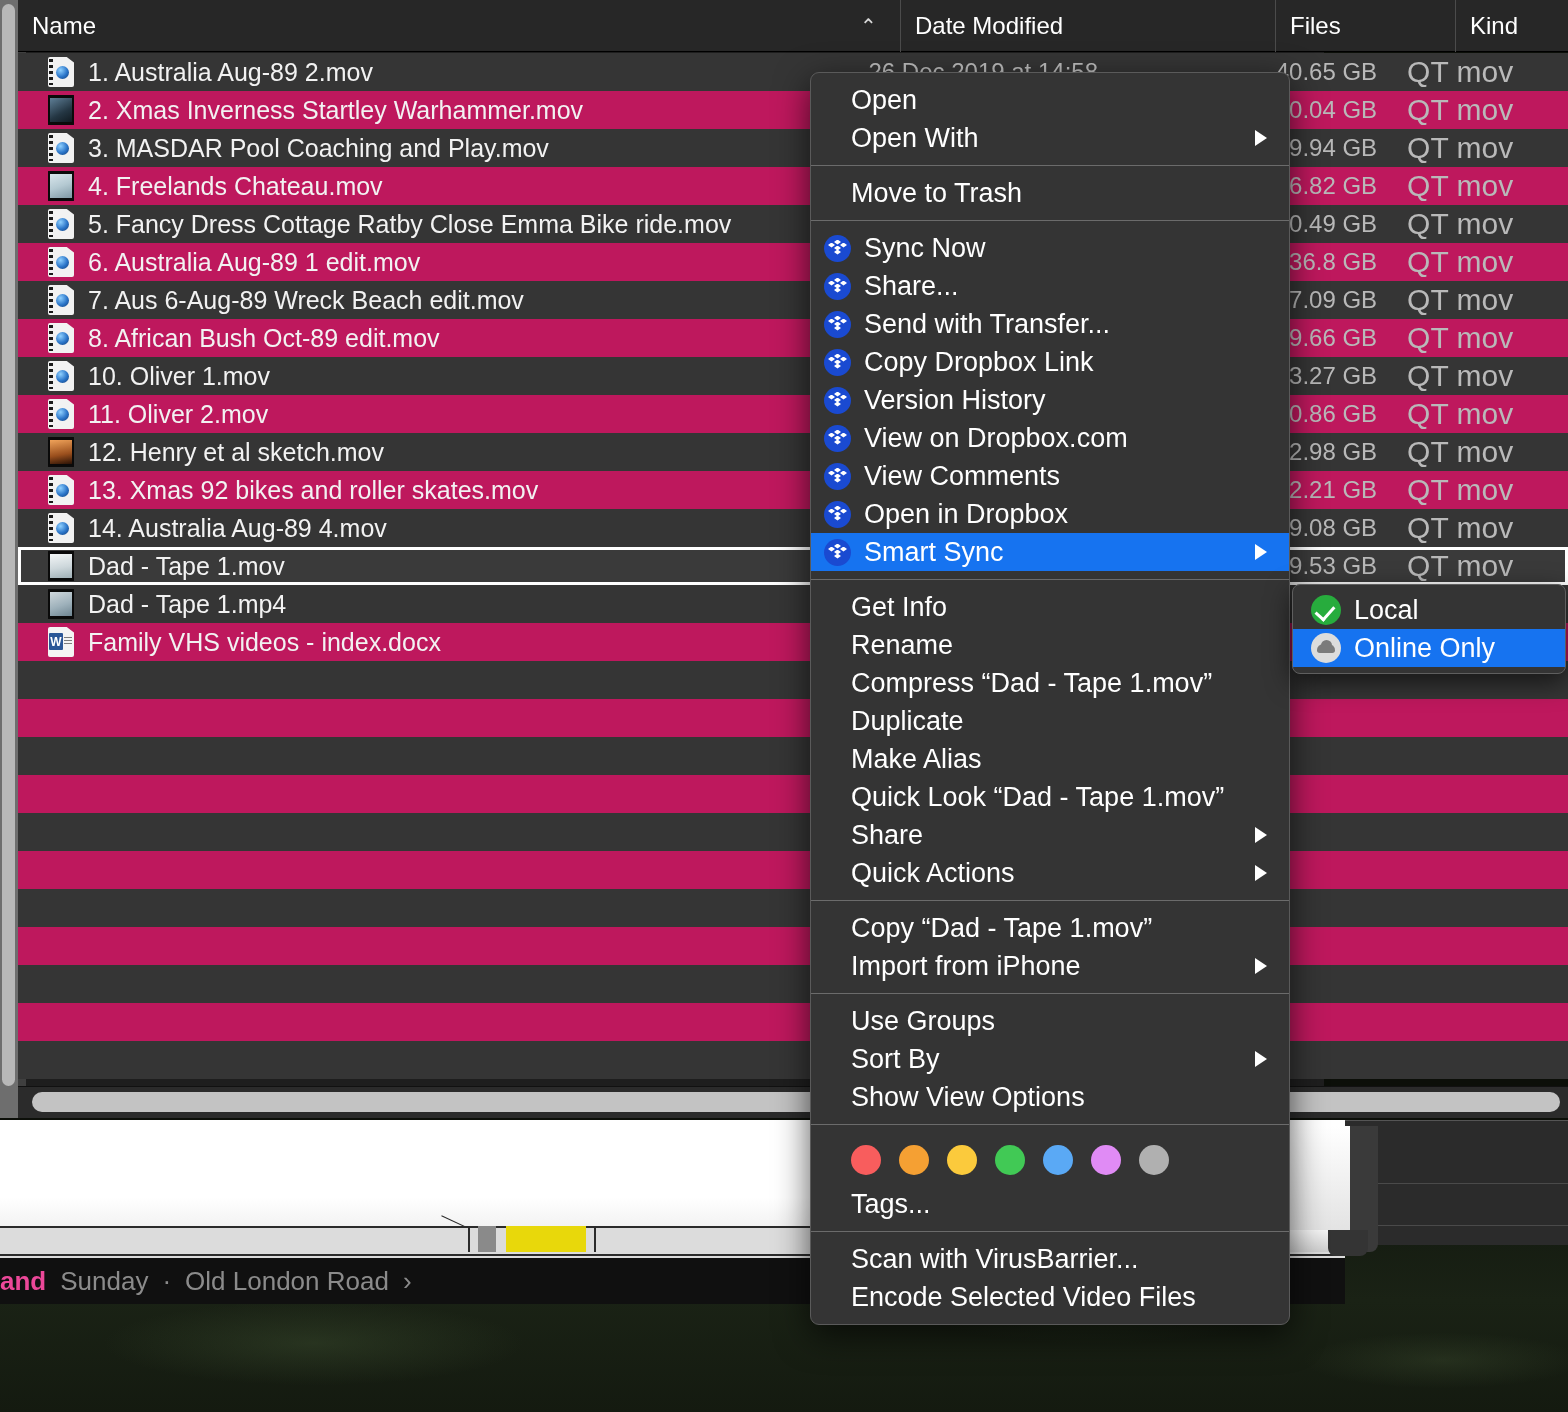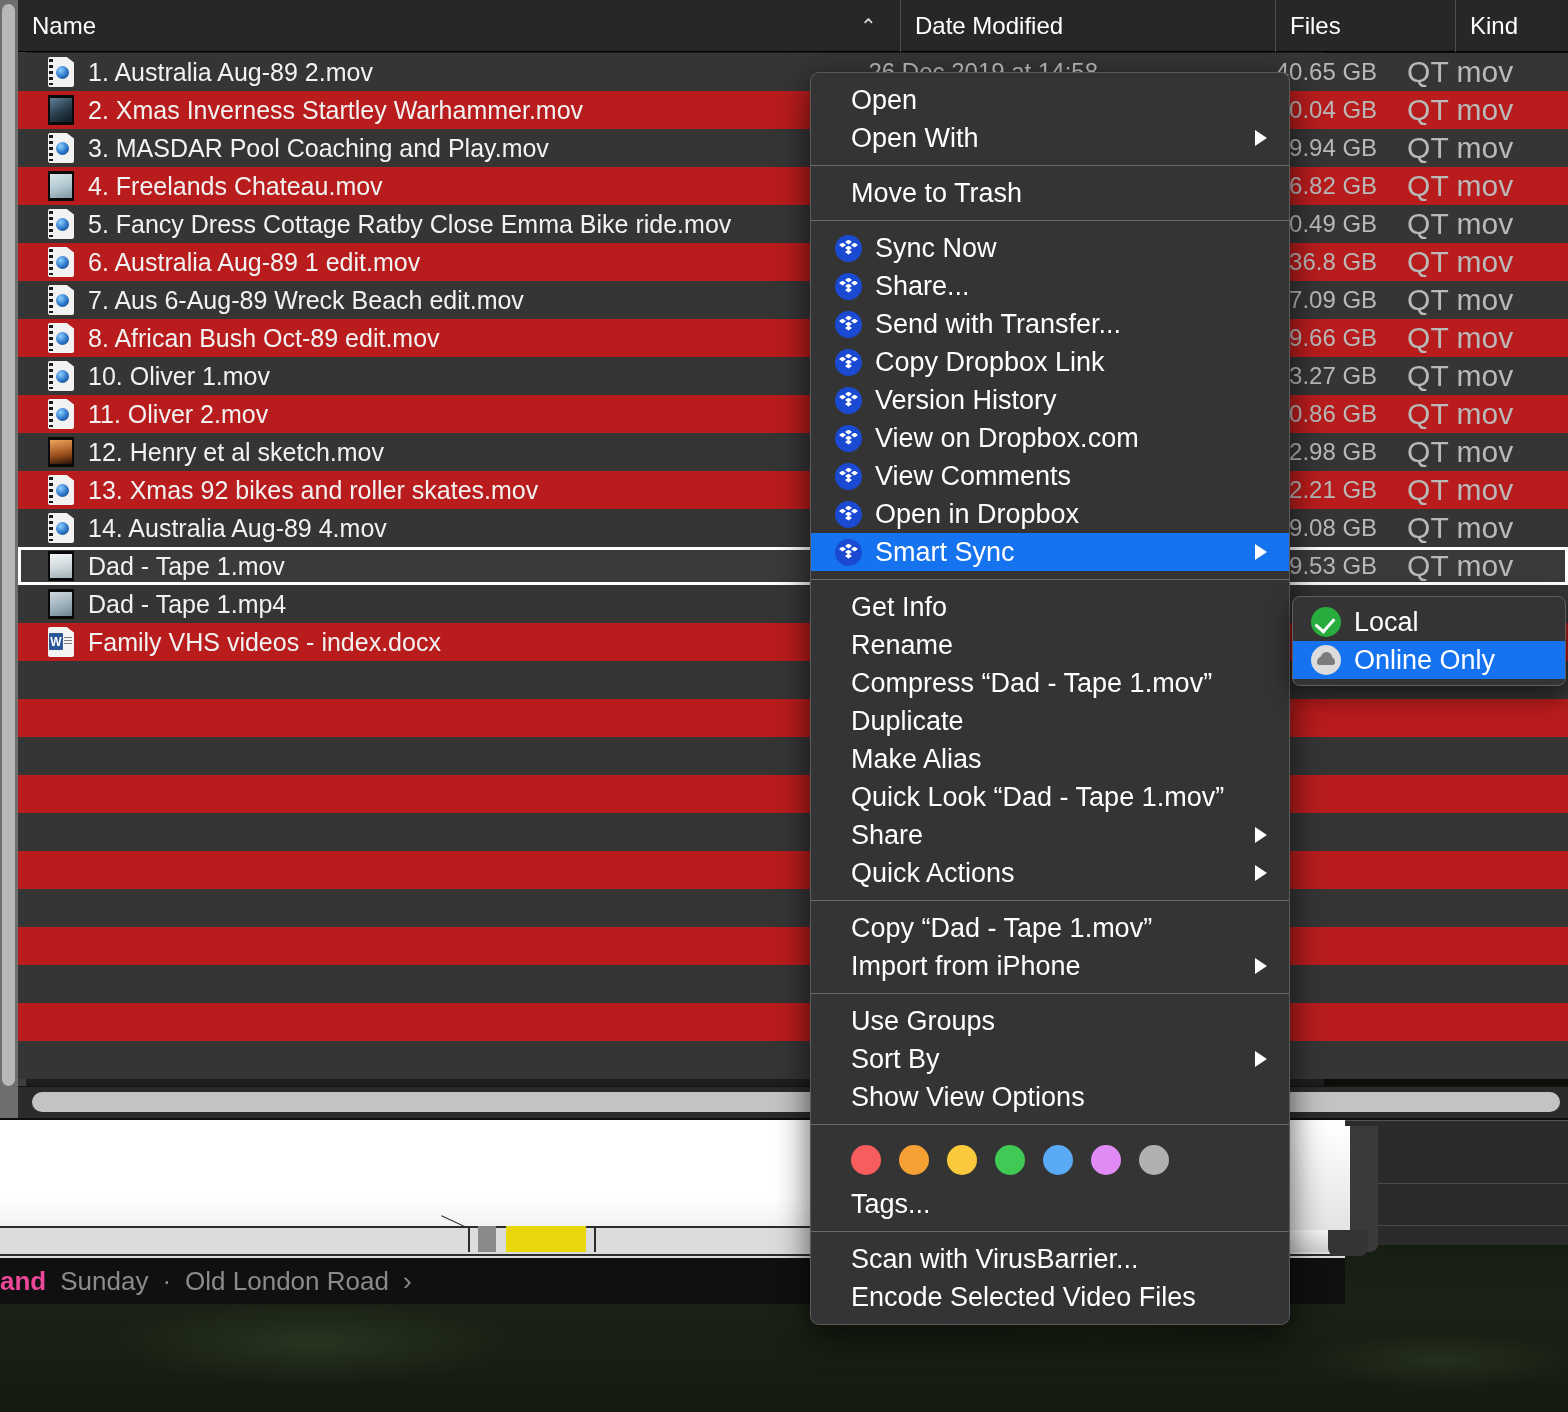--- a/index.html
+++ b/index.html
@@ -106,21 +106,21 @@
     position:absolute; right:24px; top:50%; transform:translateY(-50%);
     width:16px; height:10px; color:#d8d8d8; font-size:20px; line-height:10px;
   }
 
   .rows { position:absolute; left:18px; top:53px; width:1550px; height:1031px; overflow:hidden; }
   .row {
     position:relative; height:38px; display:flex; align-items:center;
     color:#f2f2f2; font-size:25px; white-space:nowrap;
   }
   .row.odd  { background:#353535; }
-  .row.even { background:#b91c1c; }
+  .row.even { background:#be185d; }
   .row.selected { outline:3px solid #ffffff; outline-offset:-3px; background:#3a3a3a; z-index:4; }
 
   .cell-name { width:900px; display:flex; align-items:center; padding-left:30px; overflow:hidden; }
   .cell-date { width:375px; color:#bdbdbd; font-size:24px; padding-left:16px; overflow:hidden; }
   .cell-size { width:205px; text-align:right; color:#b9b9b9; font-size:24px; padding-right:14px; }
   .cell-kind { width:190px; color:#b9b9b9; font-size:30px; padding-left:16px; overflow:hidden; }
 
   
   .ficon { width:26px; height:30px; margin-right:14px; flex:0 0 auto; position:relative; }
   .ficon.mov {
@@ -193,28 +193,28 @@
   .dbx .d {
     position:absolute; background:#ffffff;
     width:7px;height:5px;
     clip-path:polygon(50% 0,100% 50%,50% 100%,0 50%);
   }
   .dbx .d1 { left:4px;  top:8px; }
   .dbx .d2 { left:10px; top:5px; }
   .dbx .d3 { left:16px; top:8px; }
   .dbx .d4 { left:10px; top:11px; }
   .dbx .d5 { left:10px; top:15px; }
-  .mi.with-icon { padding-left:52px; }
+  .mi.with-icon { padding-left:41px; }
 
   .tagrow { display:flex; align-items:center; padding:12px 0 10px 40px; gap:18px; }
   .tagdot { width:30px;height:30px;border-radius:50%; flex:0 0 auto; }
 
   
   .submenu {
-    position:absolute; left:1292px; top:596px; width:274px;
+    position:absolute; left:1292px; top:584px; width:274px;
     background:#343434; border:1px solid #5f5f5f; border-radius:8px;
     box-shadow:0 8px 26px rgba(0,0,0,.6);
     padding:6px 0; z-index:60;
   }
   .smi {
     height:38px; display:flex; align-items:center; color:#fff;
     font-size:27px; padding-left:18px; white-space:nowrap;
   }
   .smi.hl { background:#1673f0; }
   .check-ic {

